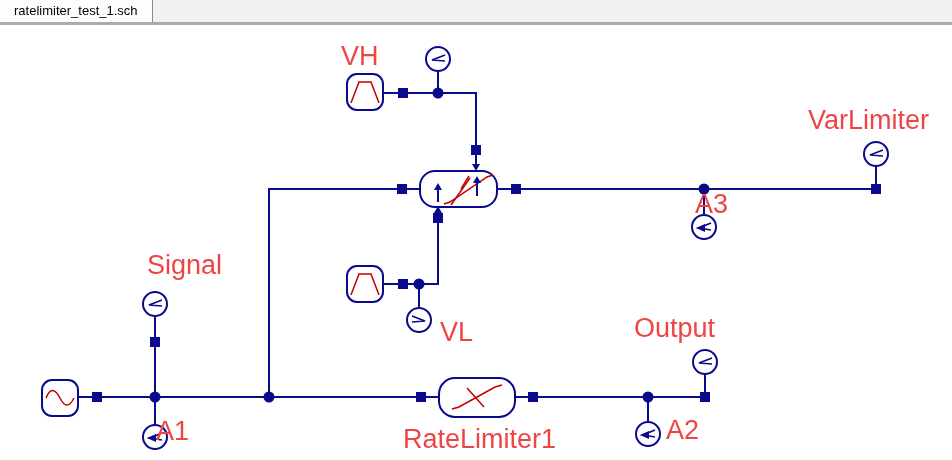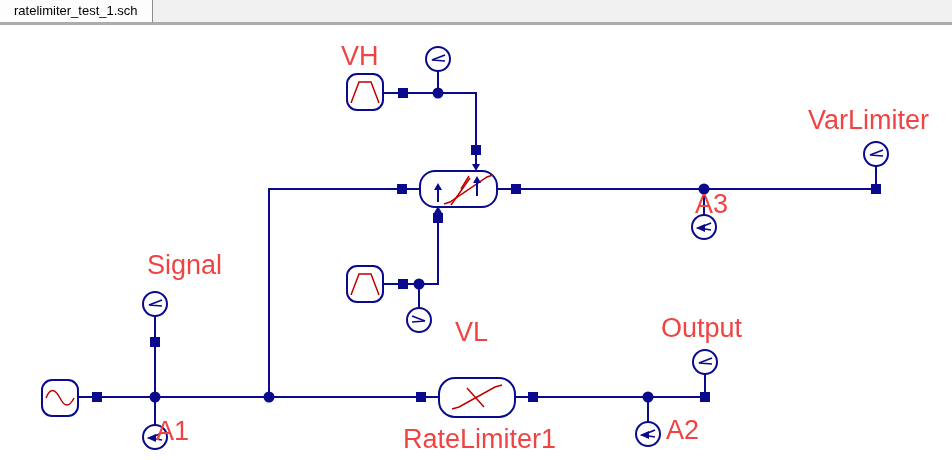--- a/index.html
+++ b/index.html
@@ -146,19 +146,19 @@
       <circle class="body" cx="704" cy="227" r="12"></circle>
       <path class="glyph" d="M711 223 L699 228 L711 230"></path>
       <path class="navy" d="M696 228 L705 224 L705 232 Z"></path>
     </g>
   </svg>
 
   <div class="lbl" style="left:341px;top:42px;">VH</div>
   <div class="lbl" style="left:120px;top:251px;margin-left:27px;">Signal</div>
   <div class="lbl" style="left:808px;top:106px;">VarLimiter</div>
   <div class="lbl" style="left:695px;top:190px;">A3</div>
-  <div class="lbl" style="left:440px;top:318px;margin-left:15px;">VL</div>
-  <div class="lbl" style="left:661px;top:314px;">Output</div>
+  <div class="lbl" style="left:440px;top:318px;">VL</div>
+  <div class="lbl" style="left:634px;top:314px;">Output</div>
   <div class="lbl" style="left:666px;top:416px;text-align:right;">A2</div>
   <div class="lbl" style="left:156px;top:417px;">A1</div>
   <div class="lbl" style="left:403px;top:425px;">RateLimiter1</div>
 
 </div>
 
 </body></html>

